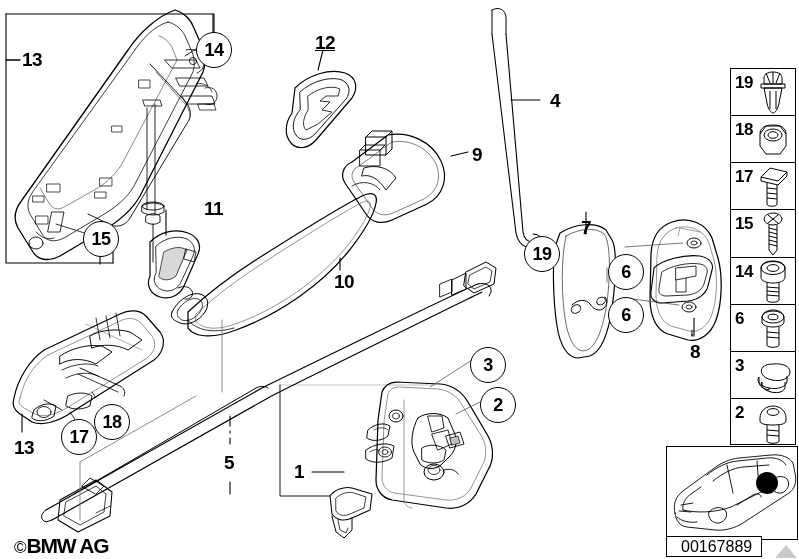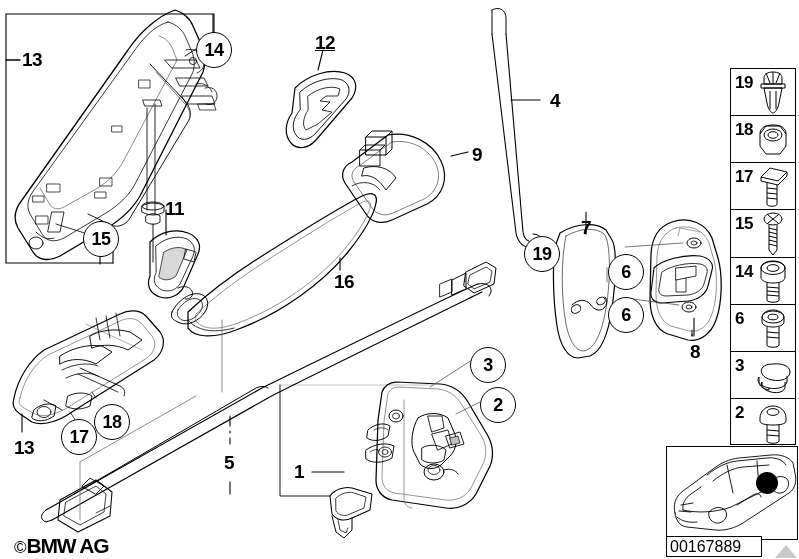--- a/index.html
+++ b/index.html
@@ -29,21 +29,21 @@
          letter-spacing:-0.5px;line-height:1;}
   .hwico{position:absolute;right:1px;top:0;width:42px;height:47px;}
 
   
   #carbox{position:absolute;left:666px;top:446px;width:132px;height:94px;
           border:1.2px solid #000;background:#fff;box-sizing:border-box;}
   
   #pnbox{position:absolute;left:666px;top:536px;width:96px;height:21px;
          border:1.1px solid #000;background:#fff;box-sizing:border-box;
          display:flex;align-items:center;justify-content:flex-start;
-         padding-left:3px;font-size:16px;letter-spacing:0px;font-weight:400;}
+         padding-left:14px;font-size:16px;letter-spacing:0px;font-weight:400;}
   
   #bmw{position:absolute;left:14px;top:534px;font-size:21px;font-weight:700;
        letter-spacing:-1.2px;font-family:"Liberation Sans",sans-serif;}
   #bmw .c{font-size:17px;font-weight:400;letter-spacing:0;}
   
   #tri{position:absolute;right:2px;bottom:1px;width:0;height:0;
        border-left:11px solid transparent;border-right:11px solid transparent;
        border-bottom:13px solid #c9c9c9;}
 </style>
 </head>
@@ -302,26 +302,26 @@
 
       <line x1="222" y1="320" x2="222" y2="392" stroke-width="0.85" stroke="#777"></line>
     </g>
   </svg>
 
   <div class="lbl" style="left:22px;top:50px;">13</div>
   <div class="clbl" style="left:196px;top:32px;">14</div>
   <div class="lbl" style="left:315px;top:33px;text-decoration:underline;">12</div>
   <div class="lbl" style="left:550px;top:91px;">4</div>
   <div class="lbl" style="left:472px;top:145px;">9</div>
-  <div class="lbl" style="left:165px;top:199px;">11</div>
+  <div class="lbl" style="left:157px;top:199px;padding-left:47px;">11</div>
   <div class="clbl" style="left:83px;top:221px;">15</div>
   <div class="lbl" style="left:581px;top:218px;">7</div>
   <div class="clbl" style="left:524px;top:236px;">19</div>
   <div class="clbl" style="left:608px;top:254px;">6</div>
-  <div class="lbl" style="left:334px;top:272px;">16</div>
+  <div class="lbl" style="left:334px;top:272px;">10</div>
   <div class="clbl" style="left:608px;top:297px;">6</div>
   <div class="lbl" style="left:690px;top:342px;">8</div>
   <div class="clbl" style="left:470px;top:347px;">3</div>
   <div class="clbl" style="left:480px;top:387px;">2</div>
   <div class="clbl" style="left:94px;top:404px;">18</div>
   <div class="clbl" style="left:61px;top:419px;">17</div>
   <div class="lbl" style="left:14px;top:438px;">13</div>
   <div class="lbl" style="left:224px;top:453px;">5</div>
   <div class="lbl" style="left:294px;top:462px;">1</div>
 

